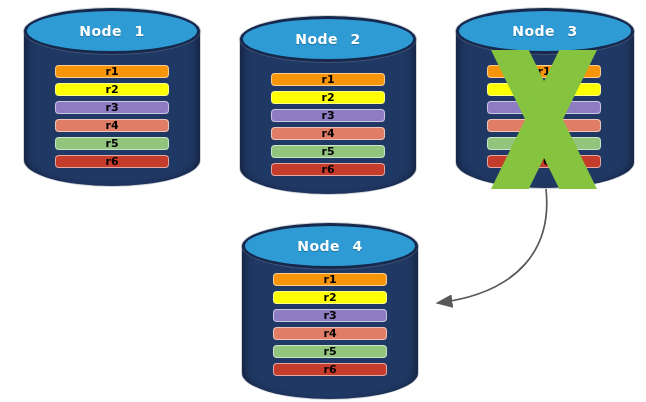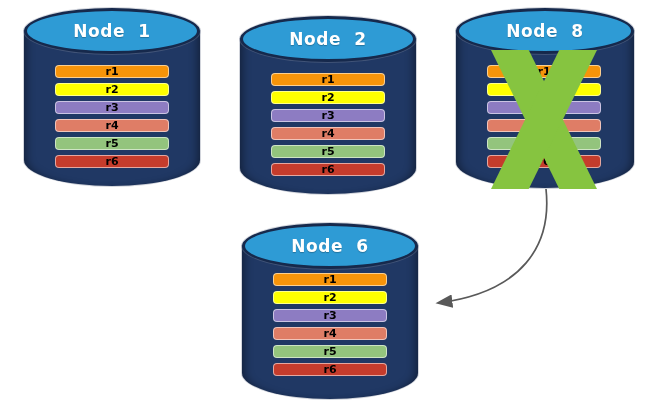--- a/index.html
+++ b/index.html
@@ -34,21 +34,21 @@
     background:var(--cylinder-top,#2E9BD5);
     border:3px solid var(--cylinder-edge,#16294C);
     border-radius:50%;
     box-sizing:border-box;
     display:flex;align-items:center;justify-content:center;
     box-shadow:0 0 0 1px rgba(125,135,155,.35);
     z-index:2;
   }
   .node-label{
     color:var(--node-label-text,#fff);
-    font-size:17px;font-weight:bold;
+    font-size:14px;font-weight:bold;
     letter-spacing:.5px;word-spacing:7px;
     text-shadow:0 1px 1px rgba(0,0,0,.25);
   }
   .records{
     position:absolute;left:31px;top:57px;width:114px;
     display:flex;flex-direction:column;gap:5px;
     z-index:3;
   }
   .n4 .records{top:50px;}
   .record-bar{
@@ -133,21 +133,21 @@
           <span>r5</span>
         </div>
         <div class="record-bar" style="background: rgb(197, 60, 44);">
           <span>r6</span>
         </div>
       </div>
   </div>
 
   <div class="node n3">
     <div class="cyl-top">
-      <span class="node-label">Node 8</span>
+      <span class="node-label">Node 3</span>
     </div>
     <div class="cyl-body"></div>
     <div class="records">
         <div class="record-bar" style="background: rgb(246, 148, 10);">
           <span>r1</span>
         </div>
         <div class="record-bar" style="background: rgb(255, 255, 0);">
           <span>r2</span>
         </div>
         <div class="record-bar" style="background: rgb(141, 124, 194);">
@@ -164,21 +164,21 @@
         </div>
       </div>
     <svg class="x-overlay" viewBox="0 0 104 137" preserveAspectRatio="none">
       <polygon points="0,0 37,0 104,137 67,137"></polygon>
       <polygon points="67,0 104,0 37,137 0,137"></polygon>
     </svg>
   </div>
 
   <div class="node n4">
     <div class="cyl-top">
-      <span class="node-label">Node 6</span>
+      <span class="node-label">Node 4</span>
     </div>
     <div class="cyl-body"></div>
     <div class="records">
         <div class="record-bar" style="background: rgb(246, 148, 10);">
           <span>r1</span>
         </div>
         <div class="record-bar" style="background: rgb(255, 255, 0);">
           <span>r2</span>
         </div>
         <div class="record-bar" style="background: rgb(141, 124, 194);">

